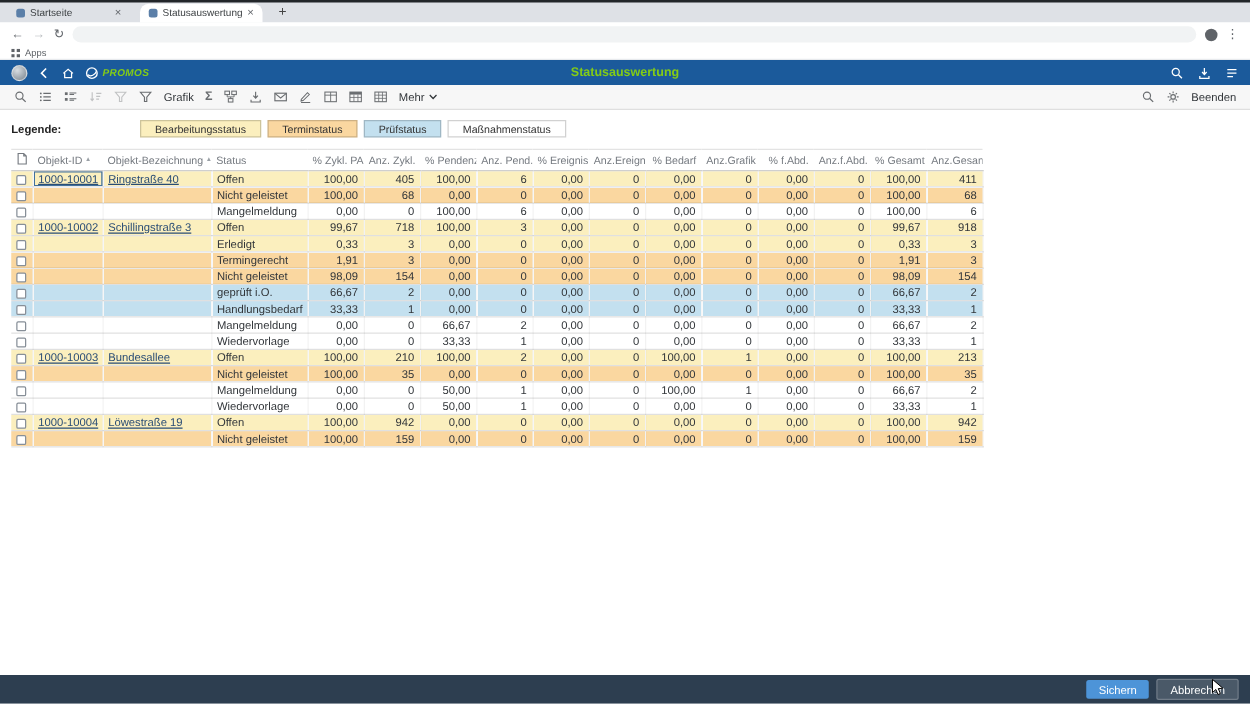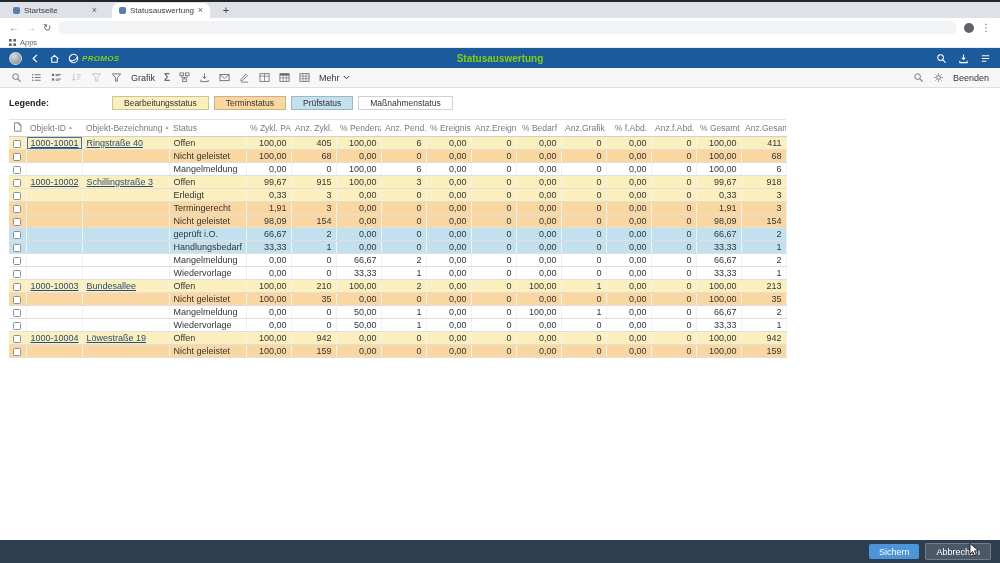--- a/index.html
+++ b/index.html
@@ -332,21 +332,21 @@
             <td class="num">0</td>
             <td class="num">100,00</td>
             <td class="num">6</td>
           </tr>
           <tr class="bearbeitung">
             <td><span class="cb"></span></td>
             <td><span class="idlink">1000-10002</span></td>
             <td><span class="idlink">Schillingstraße 3</span></td>
             <td>Offen</td>
             <td class="num">99,67</td>
-            <td class="num">915</td>
+            <td class="num">718</td>
             <td class="num">100,00</td>
             <td class="num">3</td>
             <td class="num">0,00</td>
             <td class="num">0</td>
             <td class="num">0,00</td>
             <td class="num">0</td>
             <td class="num">0,00</td>
             <td class="num">0</td>
             <td class="num">99,67</td>
             <td class="num">918</td>

